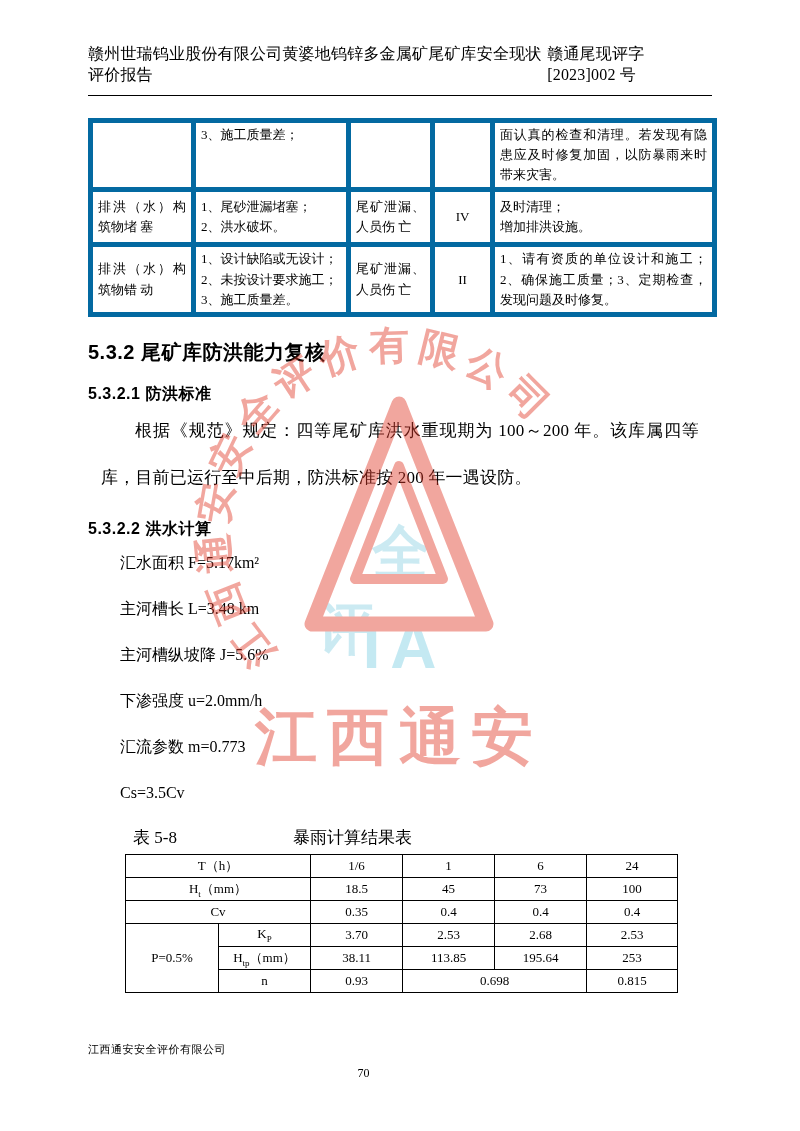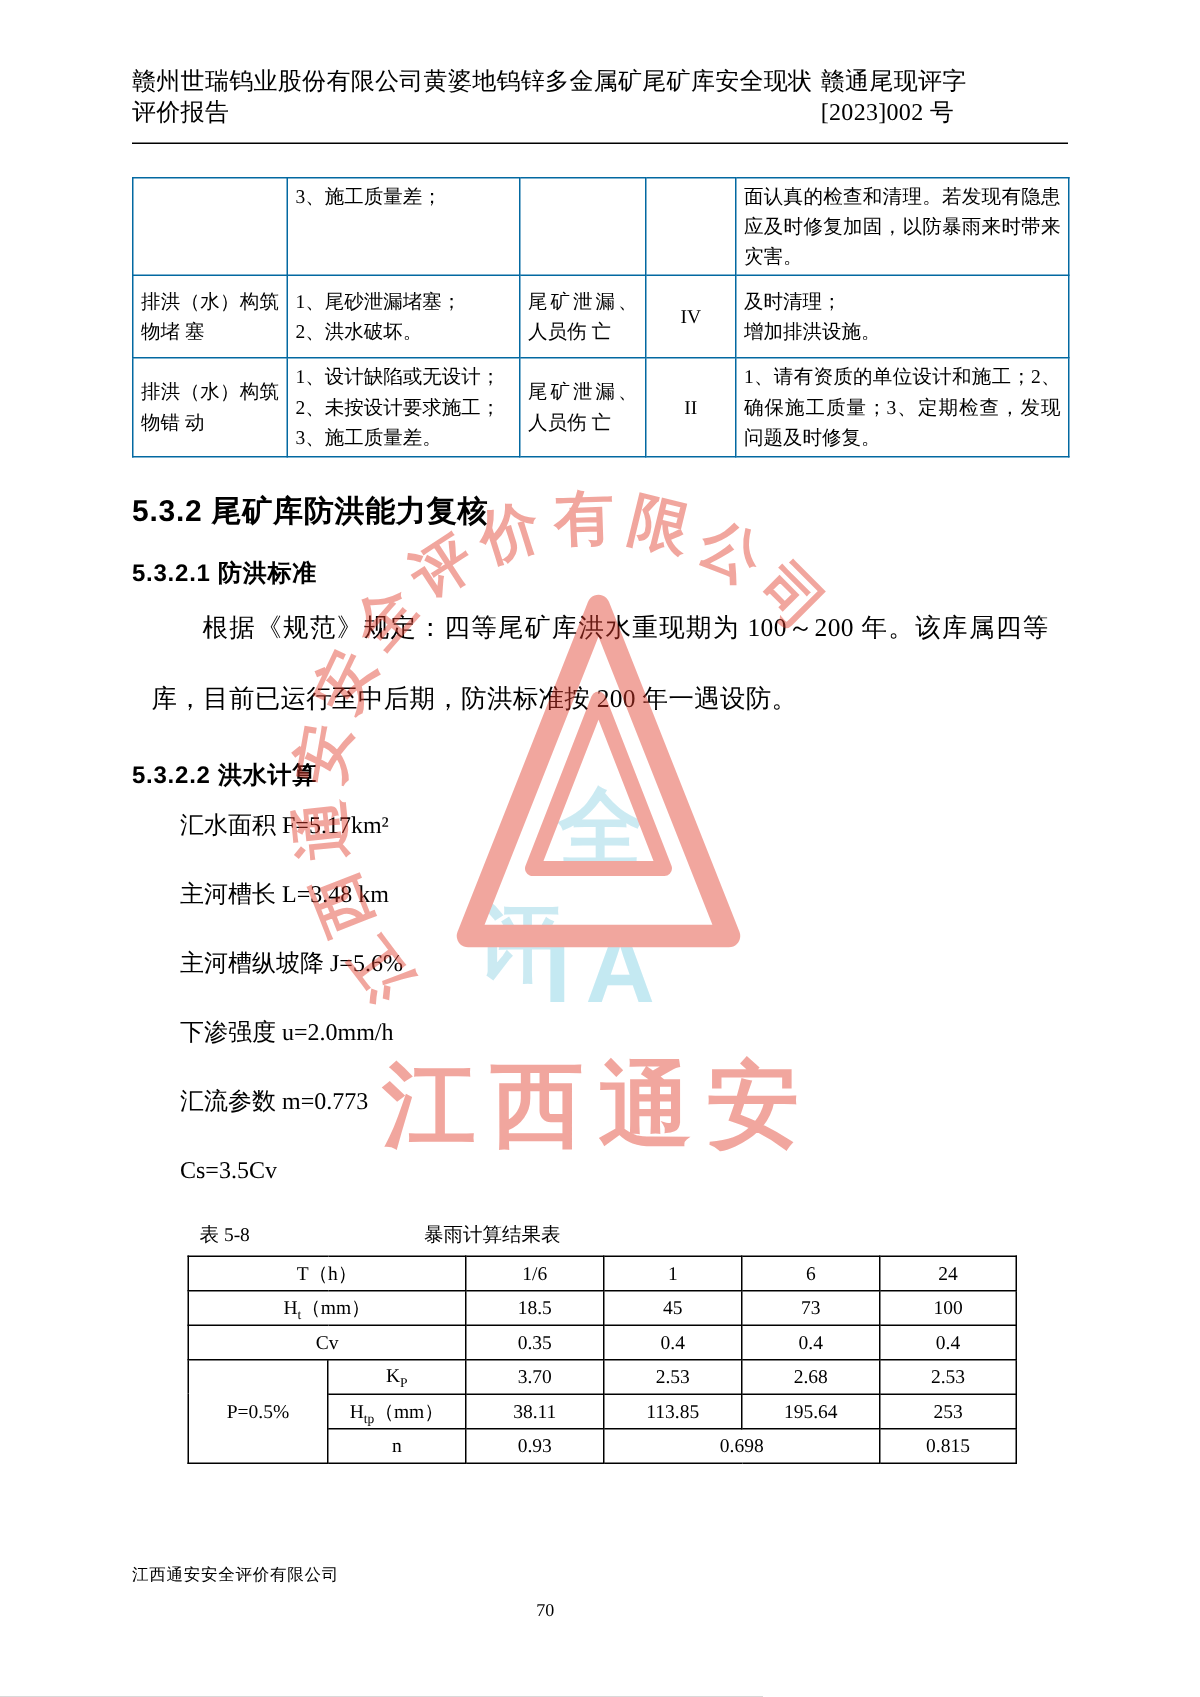--- a/index.html
+++ b/index.html
@@ -1,28 +1,28 @@
 <!DOCTYPE html>
 <html><head>
 <meta charset="utf-8">
 <style>
   html,body{margin:0;padding:0}
   body{background:#9a9a9a;font-family:"Liberation Serif","DejaVu Serif",serif}
   .page{position:relative;width:800px;height:1131px;margin:0 auto;background:#fff;color:#000;overflow:hidden}
   .content{position:absolute;inset:0;padding:44px 88px 0;z-index:1}
   .doc-header{display:flex;justify-content:space-between;align-items:flex-end;font-size:16px;letter-spacing:.2px;padding-bottom:9px;border-bottom:1.5px solid #000}
   .hazard-table{width:624px;margin-top:22px;font-size:13px;border-collapse:collapse;table-layout:fixed}
-  .hazard-table td{border:1px solid #0369a1;padding:2px 5px;line-height:1.55;vertical-align:middle;white-space:pre-line;text-align:justify}
+  .hazard-table td{border:5px solid #0369a1;padding:2px 5px;line-height:1.55;vertical-align:middle;white-space:pre-line;text-align:justify}
   .hazard-table tr.cont td{vertical-align:top}
   .hazard-table td.c-level{text-align:center;white-space:normal}
   .sec-h1{font-family:"Liberation Sans","DejaVu Sans",sans-serif;font-weight:bold;font-size:20px;margin:22px 0 0;letter-spacing:.5px}
   .sec-h2{font-family:"Liberation Sans","DejaVu Sans",sans-serif;font-weight:bold;font-size:16px;margin:18px 0 0;letter-spacing:.5px}
   .para{font-size:17px;line-height:47px;text-indent:2em;text-align:justify;margin:2px 13px 0;letter-spacing:.2px}
   .fitem{font-size:16px;line-height:46px;padding-left:32px}
-  .tbl-caption{display:flex;align-items:flex-end;font-size:13px;margin-top:10px;margin-bottom:5px;padding-left:45px}
+  .tbl-caption{display:flex;align-items:flex-end;font-size:17px;margin-top:10px;margin-bottom:5px;padding-left:45px}
   .tbl-caption .cap-title{margin-left:116px}
   .rain-table{margin-left:37px;width:552px;border-collapse:collapse;table-layout:fixed;font-size:13px}
   .rain-table td{border:1px solid #000;height:22px;text-align:center;padding:0 2px}
   .rain-table sub{font-size:9px}
   .footer-company{position:absolute;left:88px;top:1042px;font-size:11px;z-index:1;letter-spacing:.5px}
   .footer-page{position:absolute;left:0;width:727px;top:1066px;text-align:center;font-size:12px;z-index:1}
   .watermark{position:absolute;left:146px;top:296px;width:505px;height:515px;opacity:.45;z-index:2;pointer-events:none}
 </style>
 </head>
 <body>

